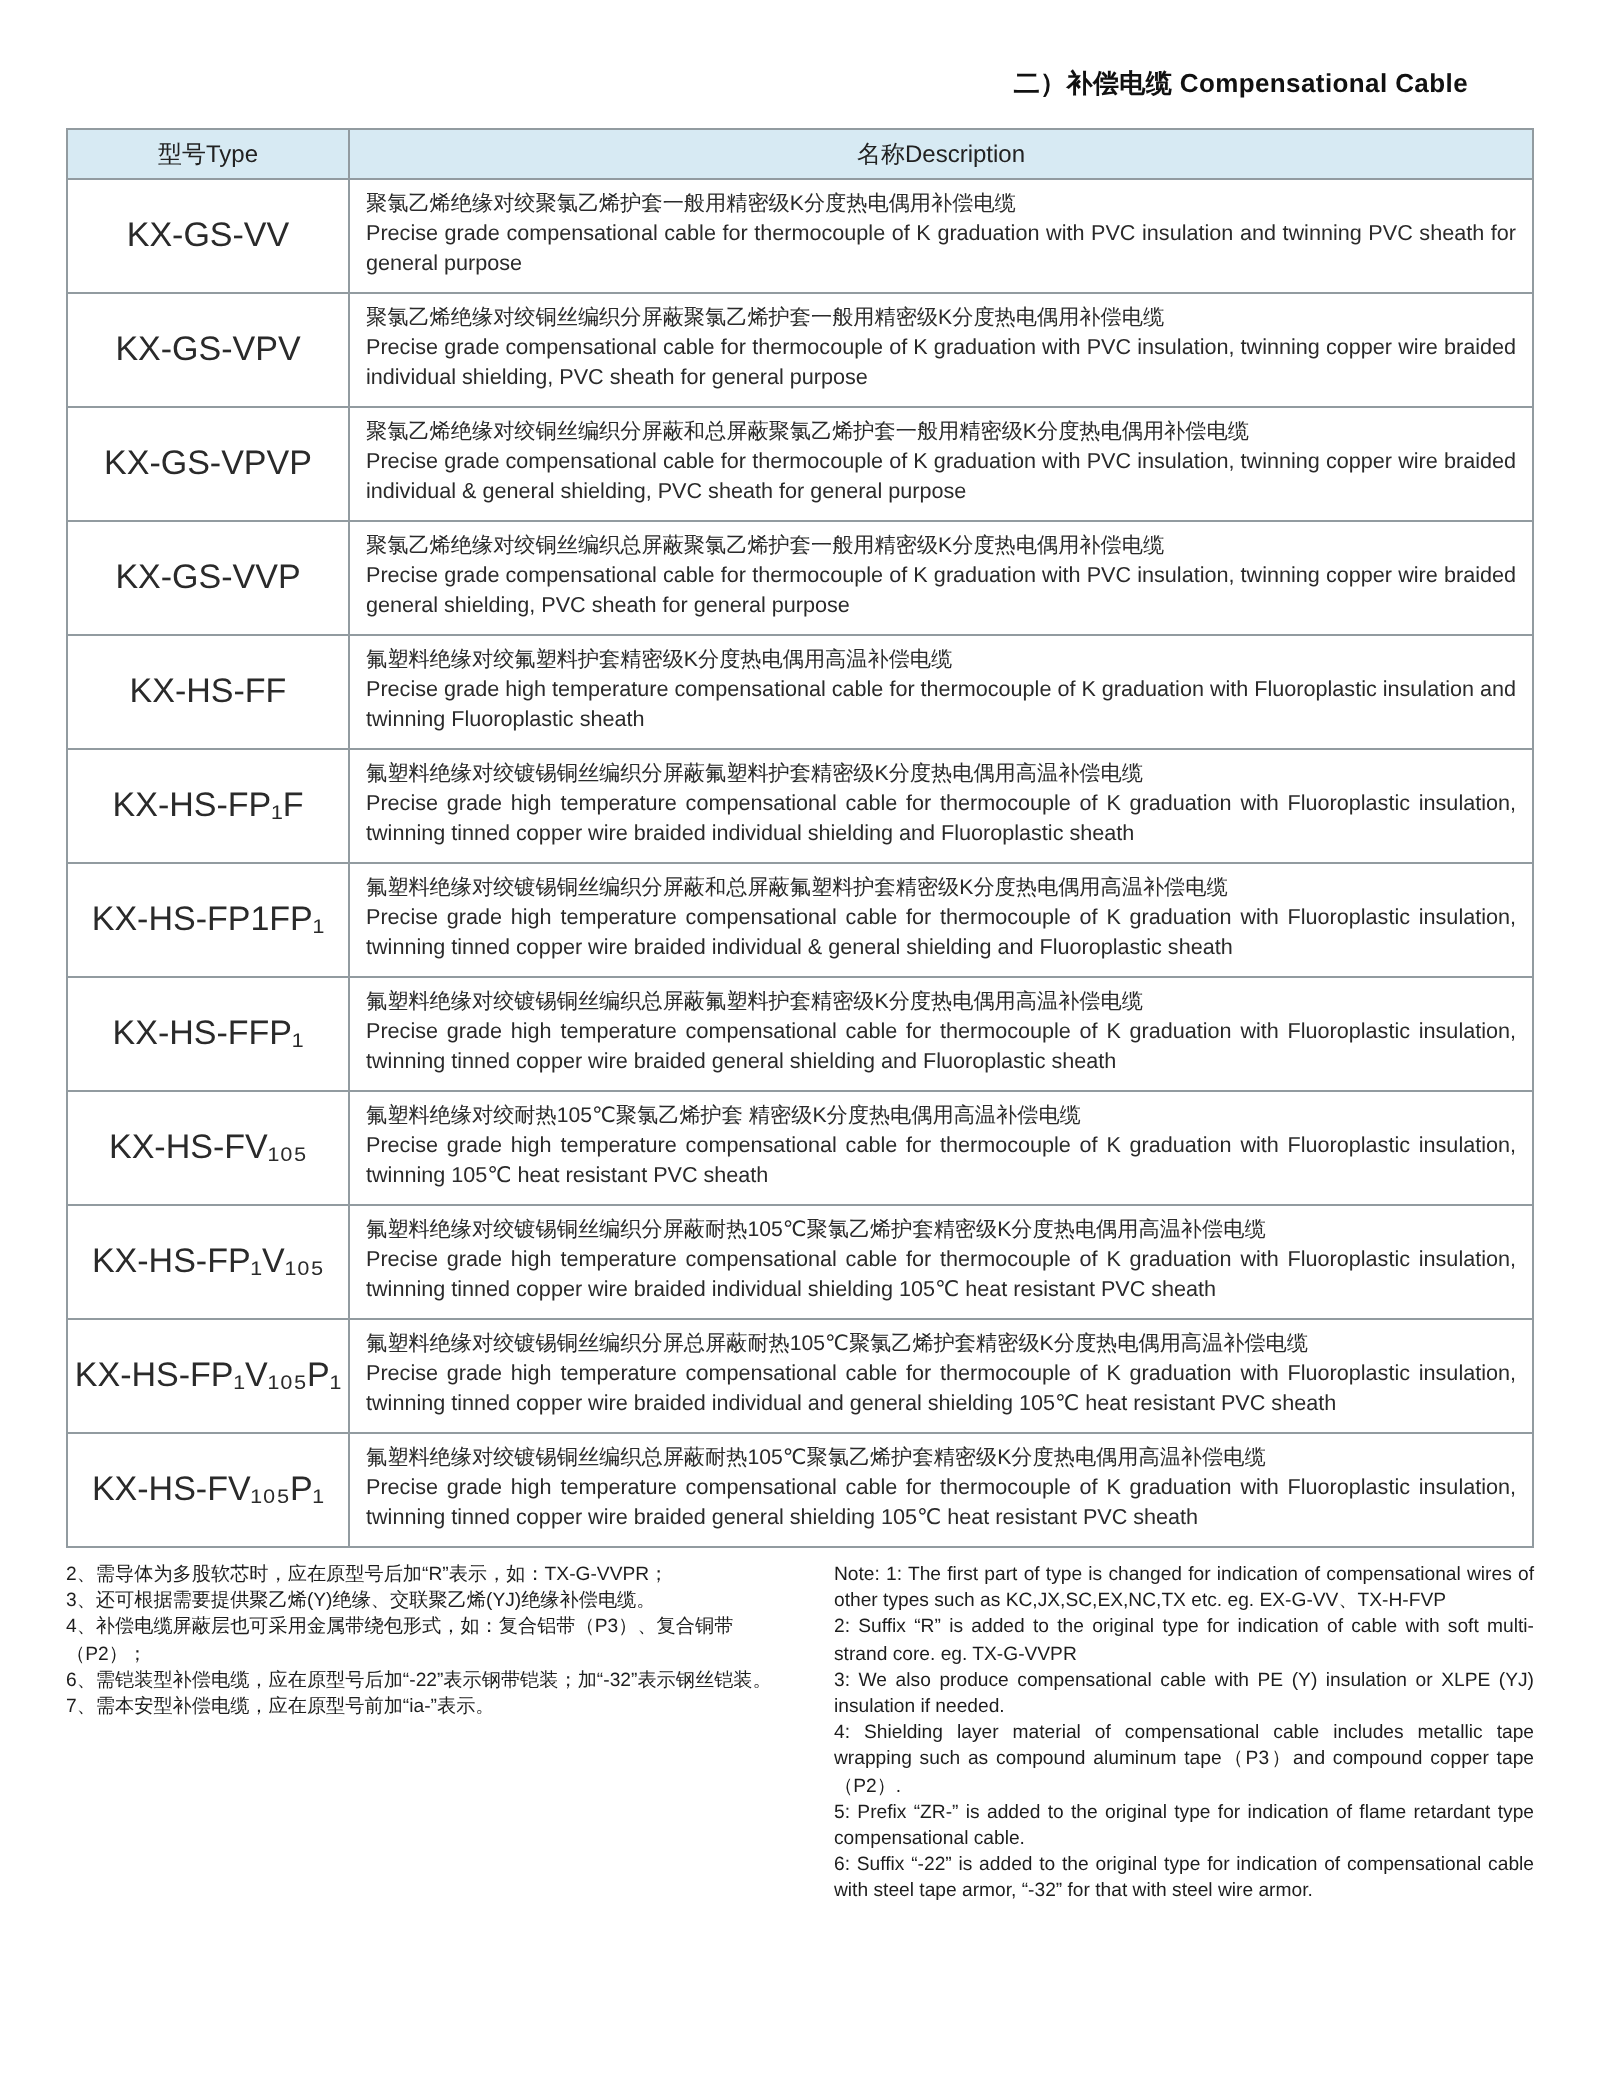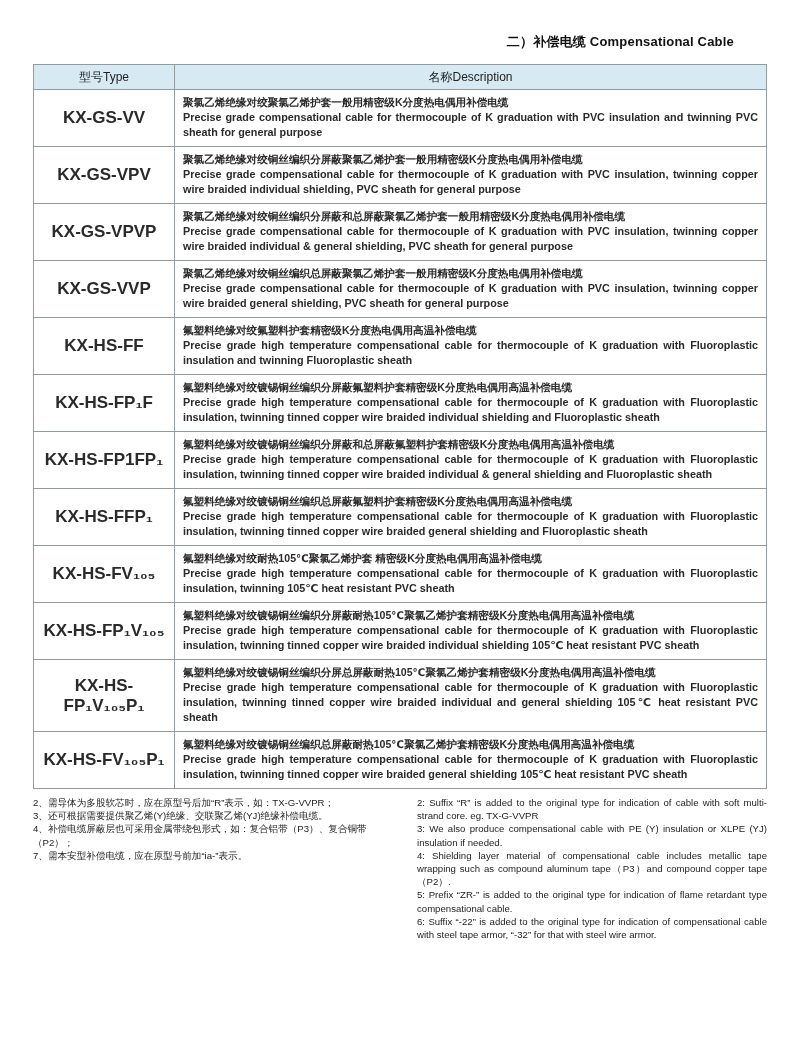--- a/index.html
+++ b/index.html
@@ -25,21 +25,20 @@
     letter-spacing: 0.2px;
   }
   table.cable-table {
     margin-top: 13px;
     width: 734px;
     border-collapse: collapse;
     table-layout: fixed;
   }
   table.cable-table th, table.cable-table td {
     border: 1px solid #929ba0;
-    font-weight: bold;
   }
   table.cable-table thead th {
     background: #d7eaf3;
     font-weight: normal;
     font-size: 12px;
     color: #222;
     height: 25px;
     text-align: center;
     vertical-align: middle;
   }
@@ -194,24 +193,26 @@
   <div class="notes">
     <div class="notes-col notes-cn" id="notes-cn">
 
   <div class="note-item">2、需导体为多股软芯时，应在原型号后加“R”表示，如：TX-G-VVPR；</div>
 
   <div class="note-item">3、还可根据需要提供聚乙烯(Y)绝缘、交联聚乙烯(YJ)绝缘补偿电缆。</div>
 
   <div class="note-item">4、补偿电缆屏蔽层也可采用金属带绕包形式，如：复合铝带（P3）、复合铜带（P2）；</div>
 
 
+  <div class="note-item">6、需铠装型补偿电缆，应在原型号后加“-22”表示钢带铠装；加“-32”表示钢丝铠装。</div>
 
   <div class="note-item">7、需本安型补偿电缆，应在原型号前加“ia-”表示。</div>
 </div>
     <div class="notes-col notes-en" id="notes-en">
+  <div class="note-item">Note: 1: The first part of type is changed for indication of compensational wires of other types such as KC,JX,SC,EX,NC,TX etc. eg. EX-G-VV、TX-H-FVP</div>
 
   <div class="note-item">2: Suffix “R” is added to the original type for indication of cable with soft multi-strand core. eg. TX-G-VVPR</div>
 
   <div class="note-item">3: We also produce compensational cable with PE (Y) insulation or XLPE (YJ) insulation if needed.</div>
 
   <div class="note-item">4: Shielding layer material of compensational cable includes metallic tape wrapping such as compound aluminum tape（P3）and compound copper tape（P2）.</div>
 
   <div class="note-item">5: Prefix “ZR-” is added to the original type for indication of flame retardant type compensational cable.</div>
 
   <div class="note-item">6: Suffix “-22” is added to the original type for indication of compensational cable with steel tape armor, “-32” for that with steel wire armor.</div>

